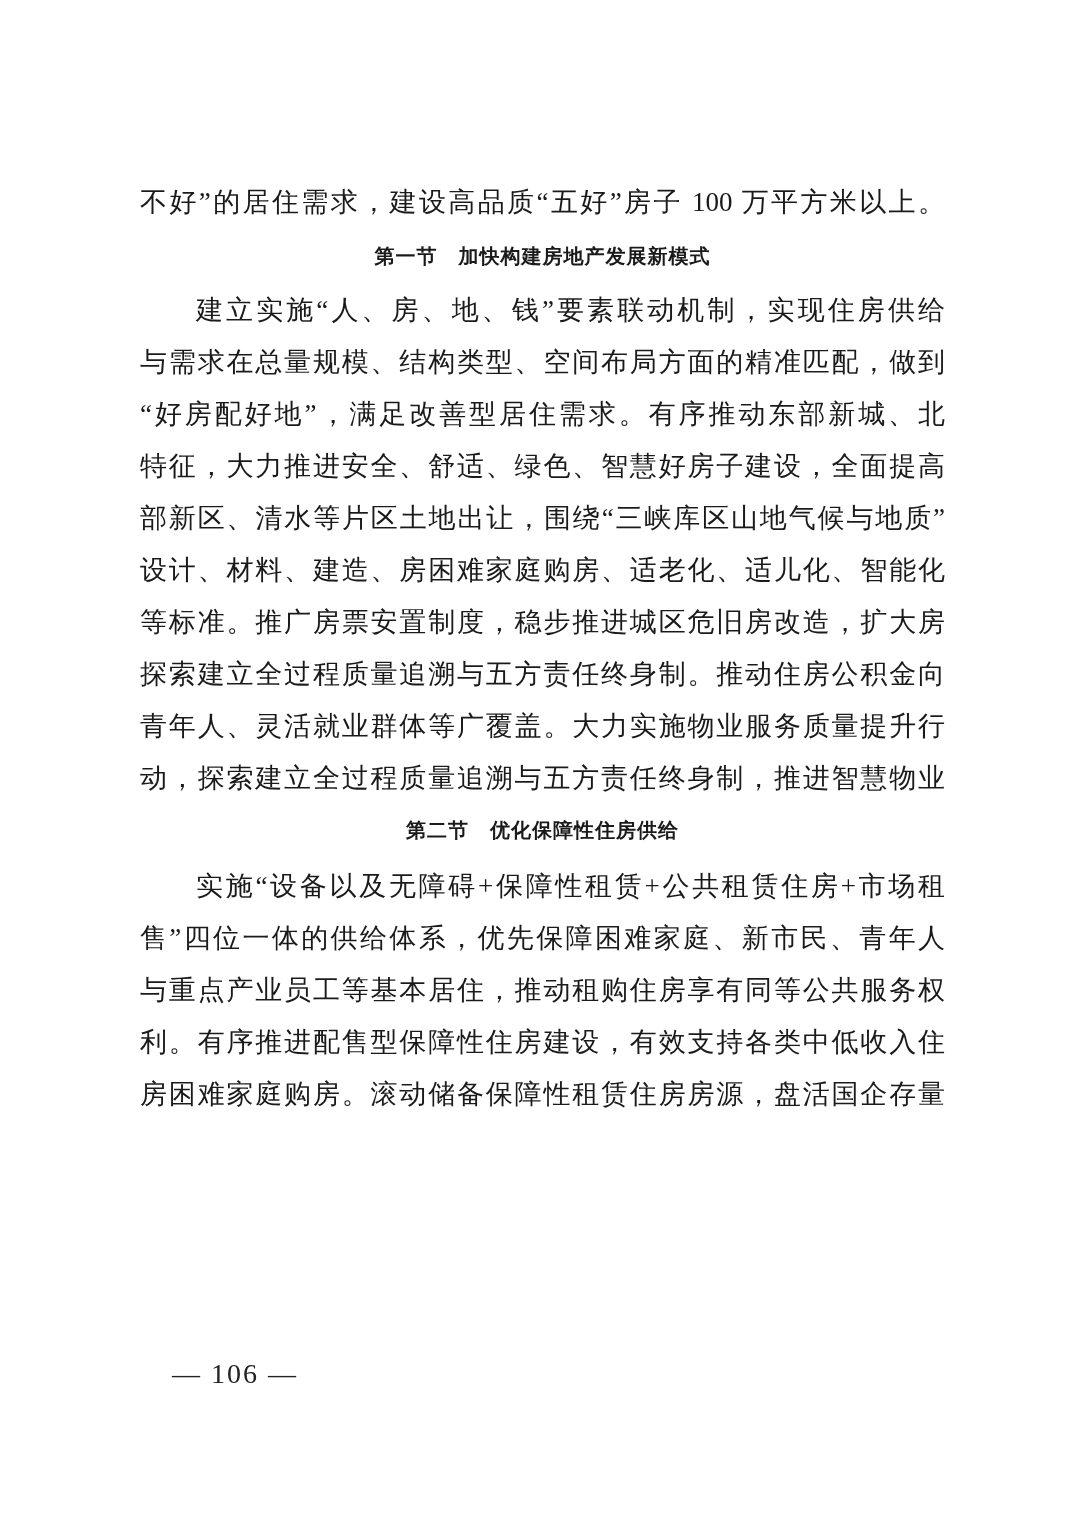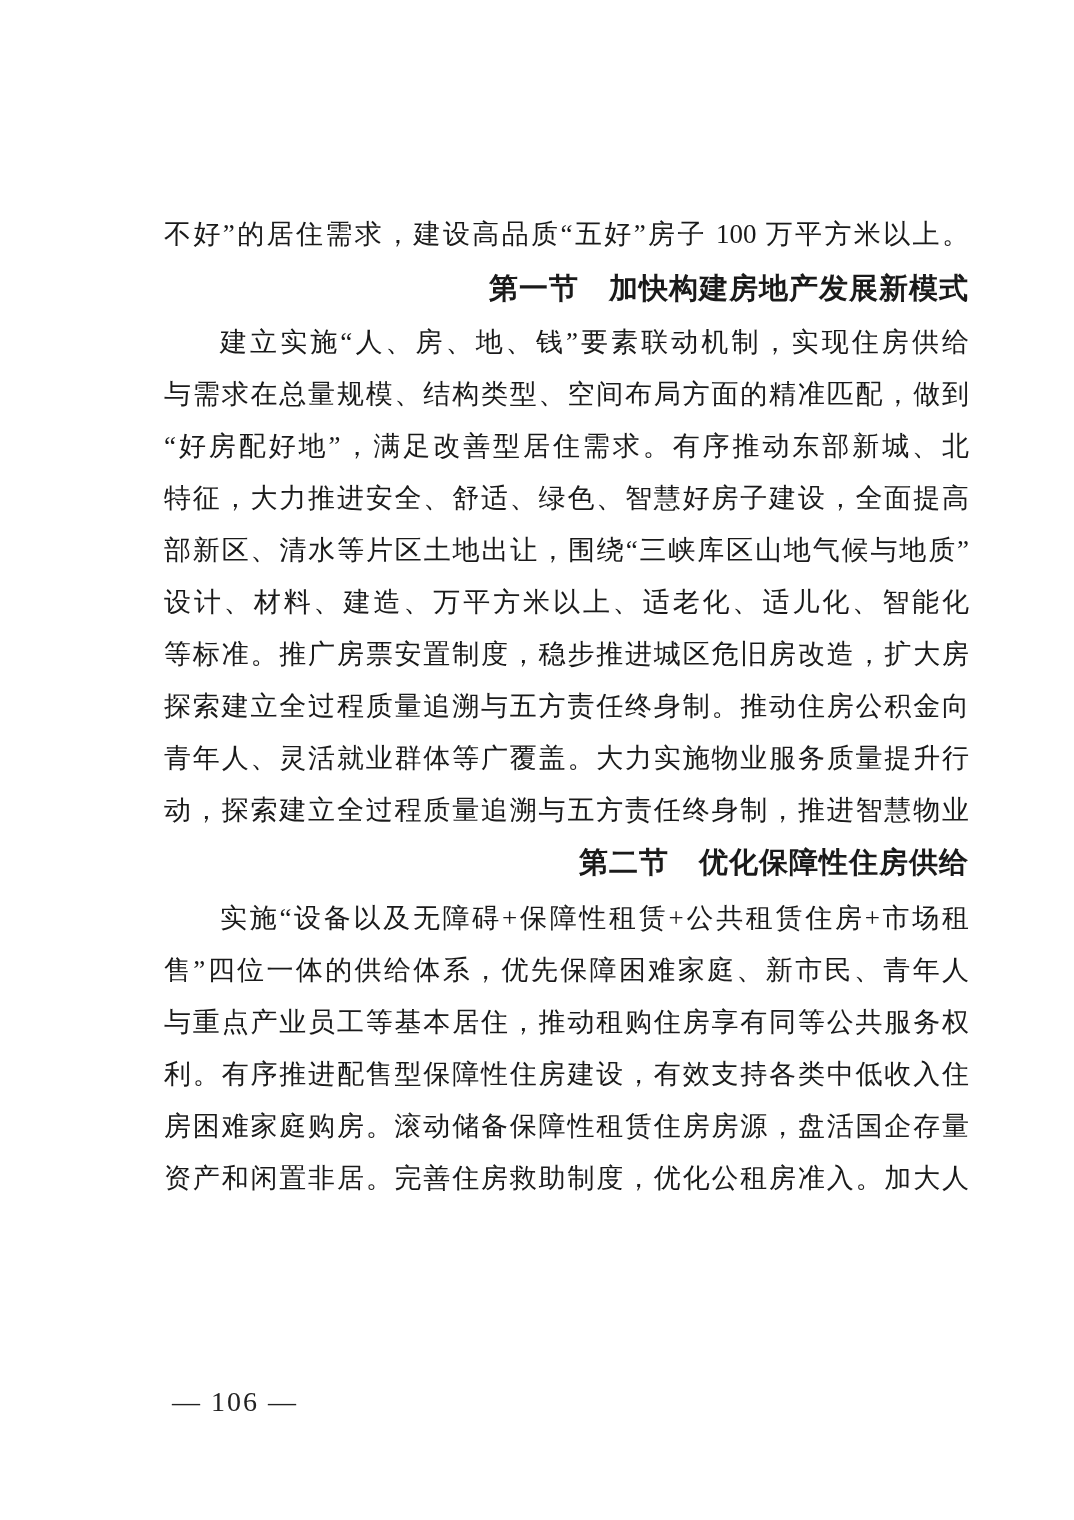--- a/index.html
+++ b/index.html
@@ -11,58 +11,57 @@
     height: 1520px;
     background: #ffffff;
     position: relative;
     font-family: "Liberation Serif", "DejaVu Serif", serif;
     color: #1a1a1a;
     overflow: hidden;
   }
   .textcol {
     position: absolute;
     left: 140px;
-    top: 208px;
+    top: 176px;
     width: 805px;
-    margin-left: 24px;
   }
   .line {
     font-size: 27px;
     height: 52px;
     line-height: 52px;
     text-align: justify;
     text-align-last: justify;
     text-justify: inter-character;
     overflow: hidden;
     white-space: nowrap;
   }
   .line.indent {
     text-indent: 56px;
   }
   .line.endline {
     text-align-last: left;
   }
   .heading {
-    font-size: 29px;
+    font-size: 20px;
     font-weight: bold;
-    text-align: right;
+    text-align: center;
     height: 56px;
     line-height: 56px;
     margin: 0;
     letter-spacing: 1px;
   }
   .heading.second {
     height: 52px;
     line-height: 52px;
     margin-bottom: 4px;
   }
   .pageno {
     position: absolute;
     left: 172px;
-    top: 1376px;
+    top: 1348px;
     height: 52px;
     line-height: 52px;
     font-size: 28px;
     color: #222222;
     letter-spacing: 2px;
     text-align: center;
   }
 </style>
 </head>
 <body>
@@ -74,35 +73,34 @@
     <div class="line">不好”的居住需求，建设高品质“五好”房子 100 万平方米以上。</div>
 
     <h2 class="heading">第一节　加快构建房地产发展新模式</h2>
 
     <div class="para">
       <div class="line indent">建立实施“人、房、地、钱”要素联动机制，实现住房供给</div>
       <div class="line">与需求在总量规模、结构类型、空间布局方面的精准匹配，做到</div>
       <div class="line">“好房配好地”，满足改善型居住需求。有序推动东部新城、北</div>
       <div class="line">特征，大力推进安全、舒适、绿色、智慧好房子建设，全面提高</div>
       <div class="line">部新区、清水等片区土地出让，围绕“三峡库区山地气候与地质”</div>
-      <div class="line">设计、材料、建造、万平方米以上、适老化、适儿化、智能化</div>
+      <div class="line">设计、材料、建造、房困难家庭购房、适老化、适儿化、智能化</div>
       <div class="line">等标准。推广房票安置制度，稳步推进城区危旧房改造，扩大房</div>
       <div class="line">探索建立全过程质量追溯与五方责任终身制。推动住房公积金向</div>
       <div class="line">青年人、灵活就业群体等广覆盖。大力实施物业服务质量提升行</div>
       <div class="line">动，探索建立全过程质量追溯与五方责任终身制，推进智慧物业</div>
     </div>
 
     <h2 class="heading second">第二节　优化保障性住房供给</h2>
 
     <div class="para">
       <div class="line indent">实施“设备以及无障碍+保障性租赁+公共租赁住房+市场租</div>
       <div class="line">售”四位一体的供给体系，优先保障困难家庭、新市民、青年人</div>
       <div class="line">与重点产业员工等基本居住，推动租购住房享有同等公共服务权</div>
       <div class="line">利。有序推进配售型保障性住房建设，有效支持各类中低收入住</div>
       <div class="line">房困难家庭购房。滚动储备保障性租赁住房房源，盘活国企存量</div>
-      <div class="line">资产和闲置非居。完善住房救助制度，优化公租房准入。加大人</div>
     </div>
 
   </div>
 
   <div class="pageno">— 106 —</div>
 
 </div>
 
 </body></html>

